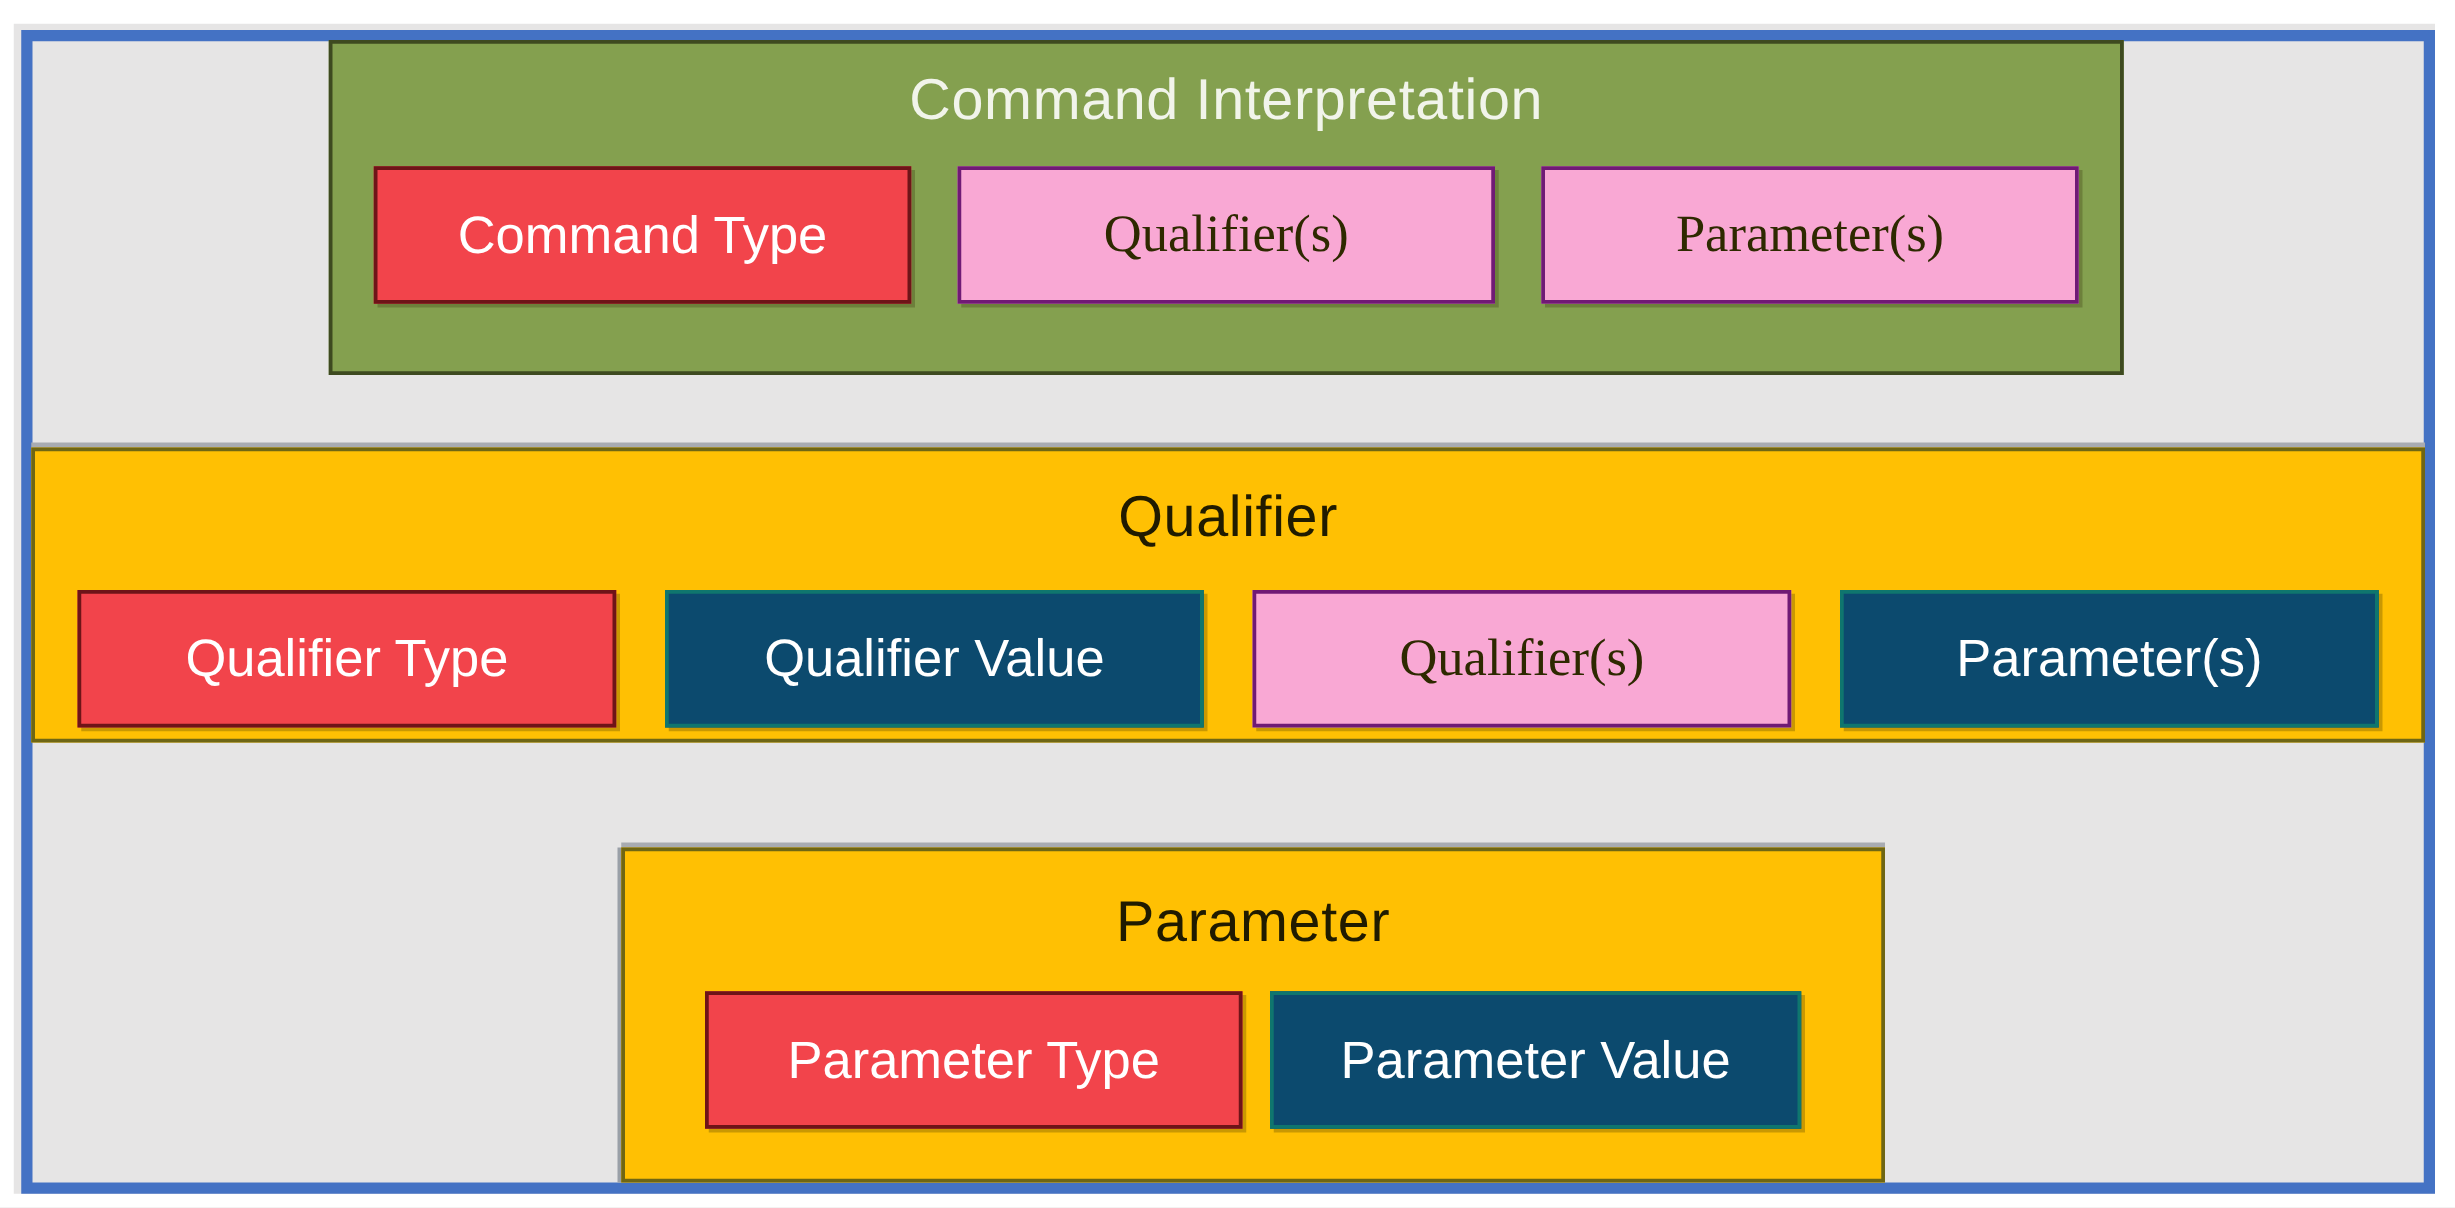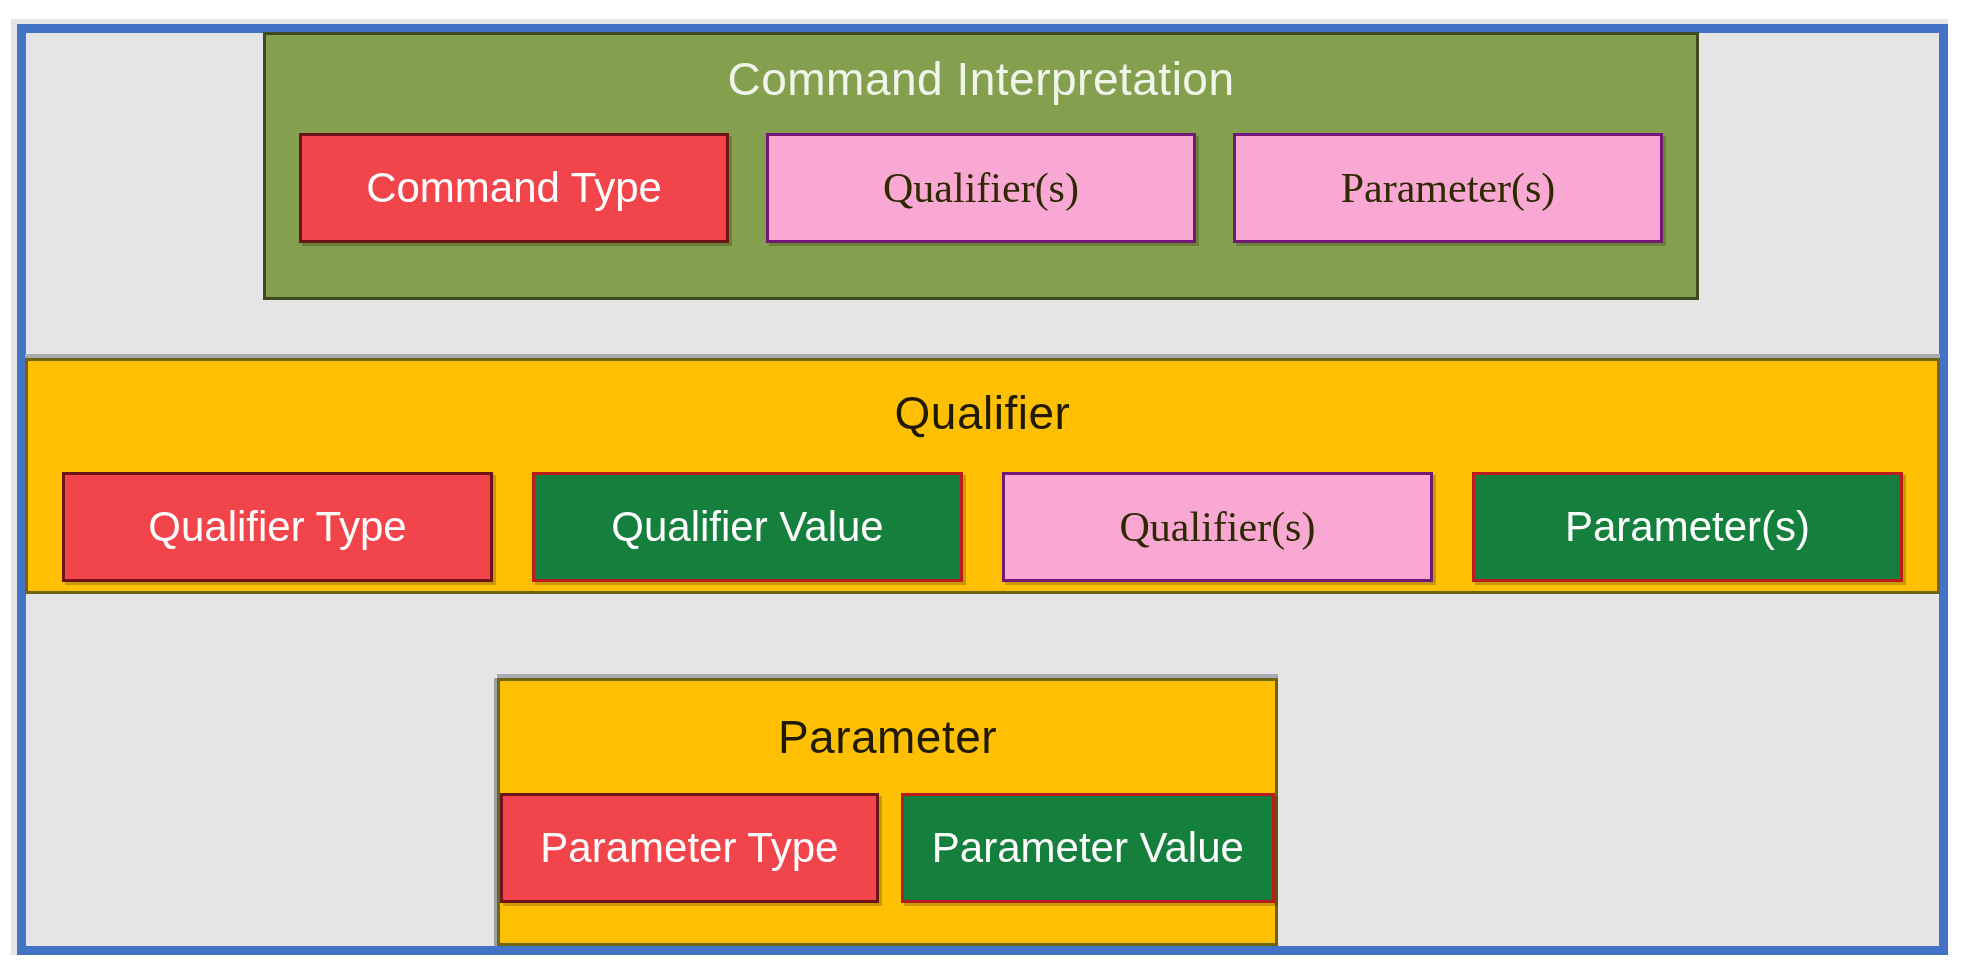--- a/index.html
+++ b/index.html
@@ -8,35 +8,35 @@
     font-family:"Liberation Sans",sans-serif;overflow:hidden;
   }
   .panel{position:absolute;left:11px;top:19px;width:1937px;height:936px;background:#e6e5e5;}
   .frame-border{
     position:absolute;left:6px;top:5px;width:1931px;height:931px;
     box-sizing:border-box;border:9px solid #4472c4;pointer-events:none;
   }
   .section{position:absolute;box-sizing:border-box;}
   .section-command{left:252px;top:13px;width:1436px;height:268px;background:#84a04f;border:3px solid #3e4a20;}
   .section-qualifier{left:14px;top:339px;width:1915px;height:236px;background:#ffc003;border:3px solid #6f6614;box-shadow:0 -4px 0 #a8abb1;}
-  .section-parameter{left:486px;top:659px;width:781px;height:268px;background:#ffc003;border:3px solid #6f6614;box-shadow:0 -4px 0 #a8abb1,-3px 0 0 #9aa0a8;}
+  .section-parameter{left:486px;top:659px;width:1011px;height:268px;background:#ffc003;border:3px solid #6f6614;box-shadow:0 -4px 0 #a8abb1,-3px 0 0 #9aa0a8;}
   .title{position:absolute;left:0;right:0;text-align:center;font-size:46px;line-height:1.1;letter-spacing:0.5px;}
   .section-command .title{top:19px;color:#f1f4ea;}
   .section-qualifier .title{top:27px;color:#201b00;}
   .section-parameter .title{top:31px;color:#201b00;}
   .row{position:absolute;left:0;right:0;display:flex;justify-content:center;border-radius:28px;}
   .section-command .row{top:98px;gap:37px;}
   .section-qualifier .row{top:111px;gap:39px;}
   .section-parameter .row{top:112px;gap:22px;}
   .item{
     height:110px;box-sizing:border-box;display:flex;align-items:center;justify-content:center;
     font-size:42px;line-height:1;box-shadow:3px 3px 0 rgba(40,30,0,0.25);
   }
   .box-red{background:#f2444b;border:3px solid #6e1418;color:#ffffff;}
-  .box-pink{background:#15803d;border:3px solid #b91c1c;color:#ffffff;}
+  .box-pink{background:#0c4a6e;border:3px solid #0f766e;color:#ffffff;}
   .box-yellow{background:#f9a8d4;border:3px solid #701a75;color:#2e2900;font-family:Liberation Serif, serif;}
 </style>
 </head>
 <body>
 
 <div class="panel">
   <div class="frame-border"></div>
 
   <div class="section section-command">
     <div class="title">Command Interpretation</div>

